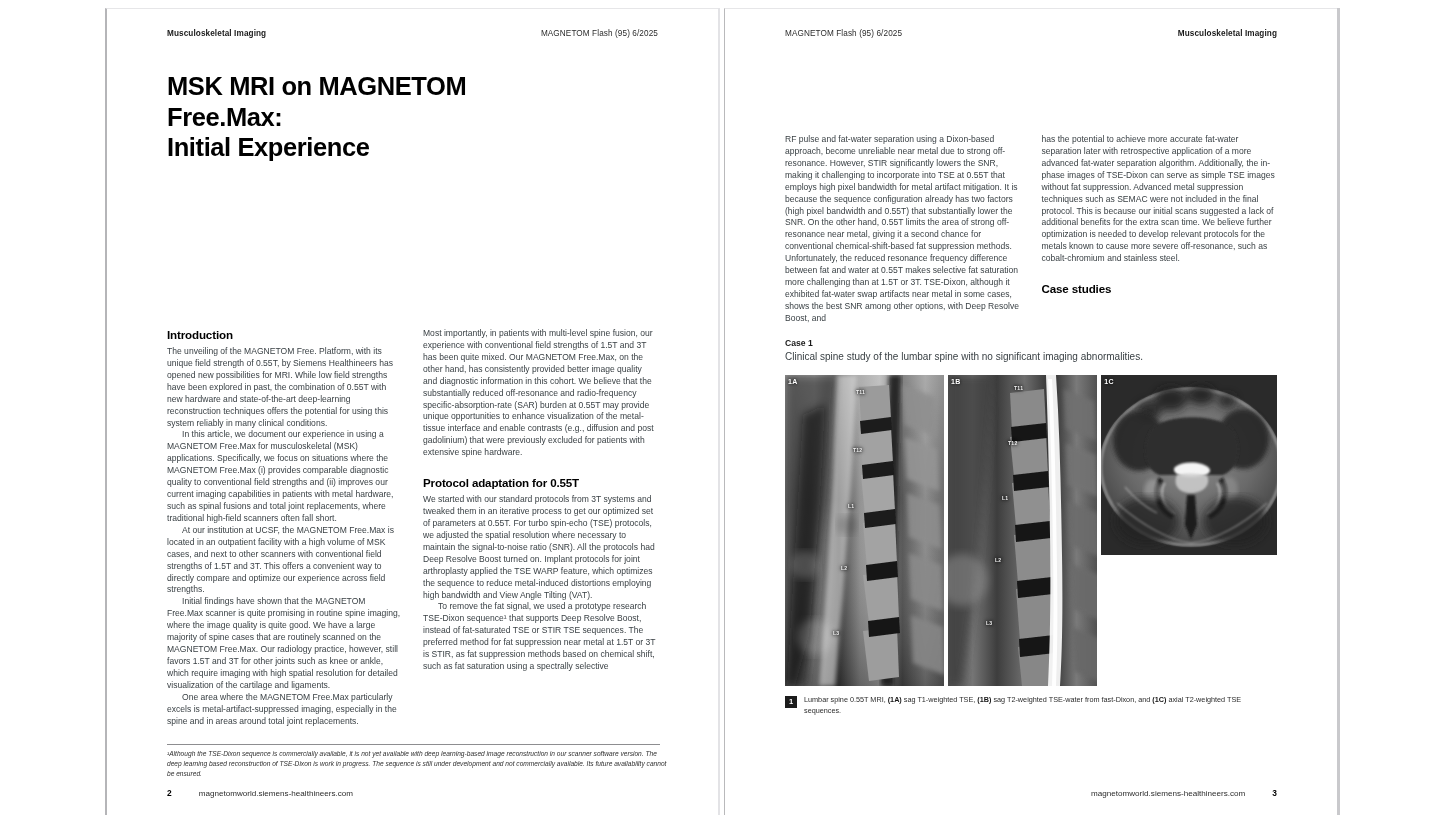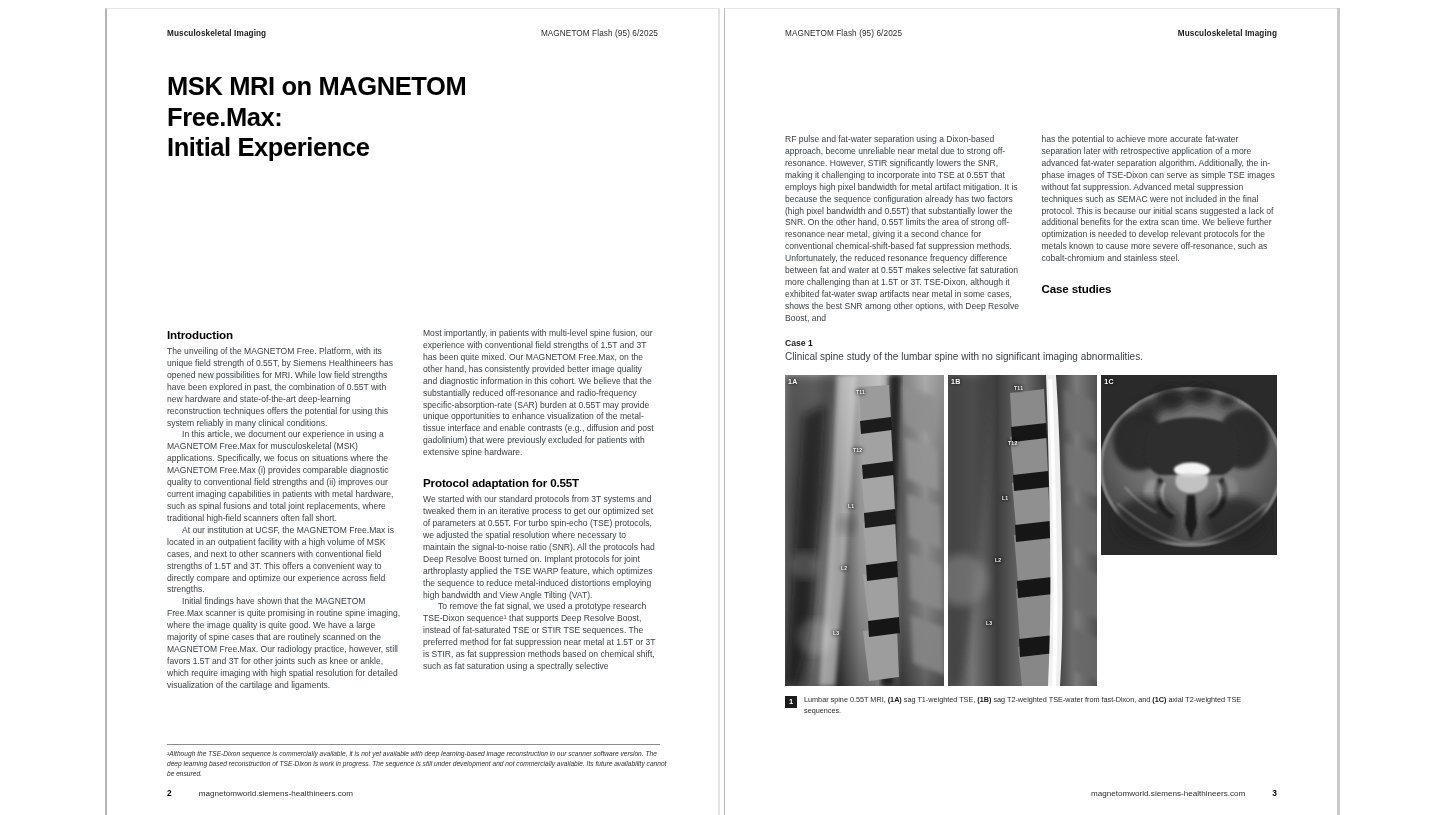--- a/index.html
+++ b/index.html
@@ -155,20 +155,21 @@
 
 
       <div class="cols" style="top:272px;">
 
         <div class="col">
           <h2 class="sec">Introduction</h2>
           <p class="body">The unveiling of the MAGNETOM Free. Platform, with its unique field strength of 0.55T, by Siemens Healthineers has opened new possibilities for MRI. While low field strengths have been explored in past, the combination of 0.55T with new hardware and state-of-the-art deep-learning reconstruction techniques offers the potential for using this system reliably in many clinical conditions.</p>
           <p class="body ind">In this article, we document our experience in using a MAGNETOM Free.Max for musculoskeletal (MSK) applications. Specifically, we focus on situations where the MAGNETOM Free.Max (i) provides comparable diagnostic quality to conventional field strengths and (ii) improves our current imaging capabilities in patients with metal hardware, such as spinal fusions and total joint replacements, where traditional high-field scanners often fall short.</p>
           <p class="body ind">At our institution at UCSF, the MAGNETOM Free.Max is located in an outpatient facility with a high volume of MSK cases, and next to other scanners with conventional field strengths of 1.5T and 3T. This offers a convenient way to directly compare and optimize our experience across field strengths.</p>
           <p class="body ind">Initial findings have shown that the MAGNETOM Free.Max scanner is quite promising in routine spine imaging, where the image quality is quite good. We have a large majority of spine cases that are routinely scanned on the MAGNETOM Free.Max. Our radiology practice, however, still favors 1.5T and 3T for other joints such as knee or ankle, which require imaging with high spatial resolution for detailed visualization of the cartilage and ligaments.</p>
+          <p class="body ind">One area where the MAGNETOM Free.Max particularly excels is metal-artifact-suppressed imaging, especially in the spine and in areas around total joint replacements.</p>
         </div>
 
         <div class="col">
           <p class="body">Most importantly, in patients with multi-level spine fusion, our experience with conventional field strengths of 1.5T and 3T has been quite mixed. Our MAGNETOM Free.Max, on the other hand, has consistently provided better image quality and diagnostic information in this cohort. We believe that the substantially reduced off-resonance and radio-frequency specific-absorption-rate (SAR) burden at 0.55T may provide unique opportunities to enhance visualization of the metal-tissue interface and enable contrasts (e.g., diffusion and post gadolinium) that were previously excluded for patients with extensive spine hardware.</p>
           <h2 class="sec spaced">Protocol adaptation for 0.55T</h2>
           <p class="body">We started with our standard protocols from 3T systems and tweaked them in an iterative process to get our optimized set of parameters at 0.55T. For turbo spin-echo (TSE) protocols, we adjusted the spatial resolution where necessary to maintain the signal-to-noise ratio (SNR). All the protocols had Deep Resolve Boost turned on. Implant protocols for joint arthroplasty applied the TSE WARP feature, which optimizes the sequence to reduce metal-induced distortions employing high bandwidth and View Angle Tilting (VAT).</p>
           <p class="body ind">To remove the fat signal, we used a prototype research TSE-Dixon sequence¹ that supports Deep Resolve Boost, instead of fat-saturated TSE or STIR TSE sequences. The preferred method for fat suppression near metal at 1.5T or 3T is STIR, as fat suppression methods based on chemical shift, such as fat saturation using a spectrally selective</p>
         </div>
 
       </div>

